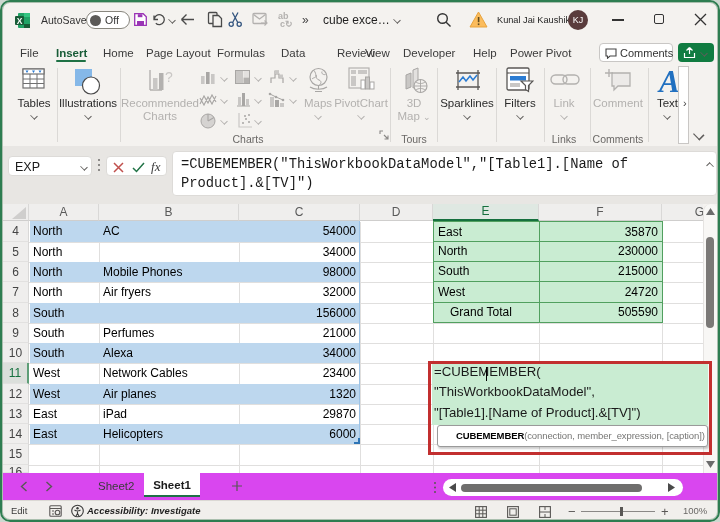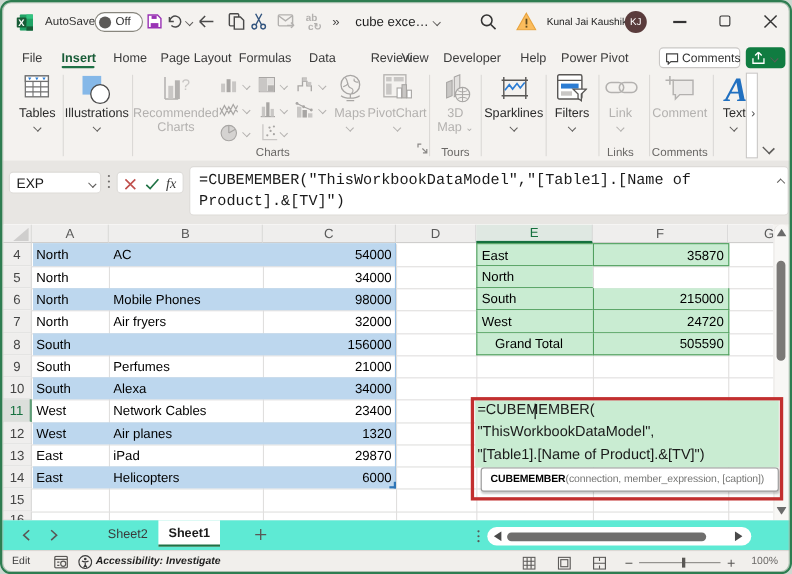--- a/index.html
+++ b/index.html
@@ -31,21 +31,21 @@
 #grid { position:absolute; left:3px; top:204px; width:700px; height:269px; background:#fff; overflow:hidden; }
 .colhdr { position:absolute; top:0; height:17px; background:#efeeed; border-right:1px solid #d9d8d7; border-bottom:1px solid #cfcecd; color:#5a5a5a; font-size:12px; text-align:center; line-height:17px; }
 .rowhdr { position:absolute; left:0; width:26px; background:#efeeed; border-right:1px solid #d9d8d7; border-bottom:1px solid #e2e1e0; color:#444; font-size:12px; text-align:center; }
 .vline { position:absolute; top:18px; width:1px; background:#e0dfde; }
 .hline { position:absolute; width:1px; background:#e0dfde; }
 .cell { position:absolute; font-size:12px; color:#000; white-space:nowrap; overflow:hidden; }
 .num { text-align:right; }
 .bluerow { position:absolute; background:#bdd7ee; }
 .gcell { position:absolute; background:#c9ecd2; border-left:1px solid #51a05f; border-bottom:1px solid #51a05f; font-size:12px; color:#000; }
 
-#sheetbar { position:absolute; left:0; top:473px; width:720px; height:27px; background:#5eead4; }
+#sheetbar { position:absolute; left:0; top:473px; width:720px; height:27px; background:#d946ef; }
 
 #statusbar { position:absolute; left:0; top:500px; width:720px; height:22px; background:#f1efec; border-top:1px solid #dbd8d4; font-size:9.5px; color:#3b3b3b; }
 </style>
 </head>
 <body>
 <div id="win">
   <div id="titlebar">
 
     <svg class="abs" style="left:15px;top:13px;" width="15" height="15" viewBox="0 0 15 15">
       <rect x="3" y="0" width="12" height="15" rx="1" fill="#21a366"></rect>
@@ -423,20 +423,21 @@
     <div class="cell" style="left:30px;top:220px;width:64px;height:20px;line-height:20px;">East</div>
     <div class="cell" style="left:100px;top:220px;width:130px;height:20px;line-height:20px;">Helicopters</div>
     <div class="cell num" style="left:240px;top:220px;width:113px;height:20px;line-height:20px;">6000</div>
 
     <div class="abs" style="left:356px;top:17px;width:1px;height:223px;background:#9dc3e6;"></div>
     <div class="abs" style="left:351px;top:234px;width:6px;height:6px;border-right:2px solid #2e75b6;border-bottom:2px solid #2e75b6;"></div>
 
     <div class="gcell" style="left:430px;top:17px;width:106px;height:21px;line-height:20px;border-top:1px solid #51a05f;padding-left:4px;">East</div>
     <div class="gcell num" style="left:536px;top:17px;width:124px;height:21px;line-height:20px;border-top:1px solid #51a05f;border-right:1px solid #51a05f;padding-right:4px;text-align:right;">35870</div>
     <div class="gcell" style="left:430px;top:38px;width:106px;height:20px;line-height:19px;padding-left:4px;">North</div>
+    <div class="gcell num" style="left:536px;top:38px;width:124px;height:20px;line-height:19px;border-right:1px solid #51a05f;padding-right:4px;text-align:right;">230000</div>
     <div class="gcell" style="left:430px;top:58px;width:106px;height:20px;line-height:19px;padding-left:4px;">South</div>
     <div class="gcell num" style="left:536px;top:58px;width:124px;height:20px;line-height:19px;border-right:1px solid #51a05f;padding-right:4px;text-align:right;">215000</div>
     <div class="gcell" style="left:430px;top:78px;width:106px;height:21px;line-height:20px;padding-left:4px;">West</div>
     <div class="gcell num" style="left:536px;top:78px;width:124px;height:21px;line-height:20px;border-right:1px solid #51a05f;padding-right:4px;text-align:right;">24720</div>
     <div class="gcell" style="left:430px;top:99px;width:106px;height:20px;line-height:19px;padding-left:16px;">Grand Total</div>
     <div class="gcell num" style="left:536px;top:99px;width:124px;height:20px;line-height:19px;border-right:1px solid #51a05f;padding-right:4px;text-align:right;">505590</div>
   </div>
   <div id="overlay" class="abs" style="left:0;top:0;width:720px;height:522px;pointer-events:none;">
 
     <div class="abs" style="left:703px;top:204px;width:15px;height:269px;background:#f8f7f5;border-left:1px solid #e5e3e1;border-radius:8px 8px 0 0;"></div>
@@ -446,21 +447,21 @@
     <div class="abs" style="left:706px;top:237px;width:8px;height:91px;background:#7b7977;border-radius:4px;"></div>
     <svg class="abs" style="left:706px;top:461px;" width="9" height="7" viewBox="0 0 9 7">
         <path d="M4.5 7 L9 0 H0 Z" fill="#6b6b6b"></path>
       </svg>
 
     <div class="abs" style="left:432px;top:364px;width:276px;height:61px;background:#c9ecd2;">
         <div style="margin:-2px 0 0 2px;font-size:13.2px;color:#1a1a1a;line-height:20.3px;">=CUBEMEMBER(<br>"ThisWorkbookDataModel",<br>"[Table1].[Name of Product].&amp;[TV]")</div>
       </div>
     <div class="abs" style="left:486px;top:367px;width:1px;height:14px;background:#000;"></div>
 
-    <div class="abs" style="left:437px;top:425px;width:271px;height:22px;background:#fff;border:1px solid #9a9a9a;border-radius:3px;box-shadow:1px 1.5px 2px rgba(0,0,0,0.2);font-size:9.5px;line-height:20px;padding-left:8px;letter-spacing:-0.1px;white-space:nowrap;"><b>CUBEMEMBER</b><span style="color:#767674;">(connection, member_expression, [caption])</span></div>
+    <div class="abs" style="left:437px;top:425px;width:271px;height:22px;background:#fff;border:1px solid #9a9a9a;border-radius:3px;box-shadow:1px 1.5px 2px rgba(0,0,0,0.2);font-size:9.5px;line-height:20px;padding-left:18px;letter-spacing:-0.1px;white-space:nowrap;"><b>CUBEMEMBER</b><span style="color:#767674;">(connection, member_expression, [caption])</span></div>
 
     <div class="abs" style="left:428px;top:361px;width:284px;height:94px;border:3px solid #c22f2f;"></div>
   </div>
   <div id="sheetbar">
     <svg class="abs" style="left:20px;top:8px;" width="8" height="11" viewBox="0 0 8 11">
         <path d="M6.5 1 L1.5 5.5 L6.5 10" fill="none" stroke="#595755" stroke-width="1.4"></path>
       </svg>
     <svg class="abs" style="left:45px;top:8px;" width="8" height="11" viewBox="0 0 8 11">
         <path d="M1.5 1 L6.5 5.5 L1.5 10" fill="none" stroke="#595755" stroke-width="1.4"></path>
       </svg>

